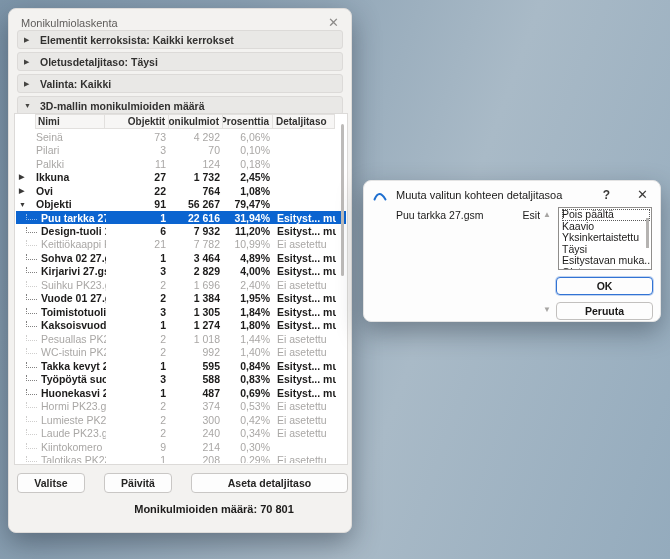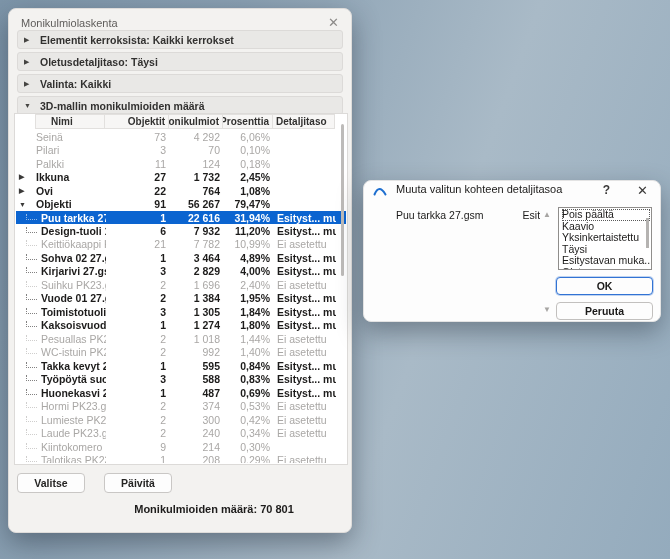--- a/index.html
+++ b/index.html
@@ -19,21 +19,21 @@
   .section { height: 19px; margin: 0 8px 3px 8px; background: #e9e8e6; border: 1px solid #dcdad8;
     border-radius: 3px; display: flex; align-items: center; padding: 0 6px; }
   .section .chev { font-size: 7px; color: #454442; width: 16px; }
   .section .lbl { font-size: 10.5px; font-weight: bold; color: #323130; }
 
   .tablewrap { position: absolute; left: 5px; top: 104px; width: 334px; height: 352px;
     background: #fff; border: 1px solid #dcdad8; }
   .thead { display: flex; height: 15px; padding-left: 20px; font-size: 10px; font-weight: bold; color: #323130; }
   .th { border: 1px solid #e2e0de; border-left: none; background: #f7f6f5;
     display: flex; align-items: center; overflow: hidden; white-space: nowrap; }
-  .th.first { border-left: 1px solid #e2e0de; padding-left: 15px; }
+  .th.first { border-left: 1px solid #e2e0de; padding-left: 2px; }
   .th.num { justify-content: flex-end; padding-right: 3px; }
   .w-name { width: 70px; } .w-obj { width: 64px; } .w-poly { width: 54px; }
   .w-pct { width: 50px; } .w-det { width: 62px; padding-left: 3px; }
 
   .rows { position: absolute; top: 16px; left: 1px; right: 1px; bottom: 1px; overflow: hidden; }
   .trow { display: flex; height: 13.48px; align-items: center; font-size: 10.5px; white-space: nowrap; }
   .trow.dim  { color: #a9a7a5; }
   .trow.bold { color: #1d1c1b; font-weight: bold; }
   .trow.selected { background: #0b64d0; color: #ffffff; font-weight: bold; }
   .c-name { width: 90px; position: relative; padding-left: 20px; overflow: hidden; }
@@ -52,21 +52,21 @@
     display: flex; align-items: center; justify-content: center; }
   .btn-valitse { left: 8px;  top: 464px; width: 68px; }
   .btn-paivita { left: 95px; top: 464px; width: 68px; }
   .btn-aseta   { left: 182px; top: 464px; width: 157px; }
   .status { position: absolute; top: 494px; left: 70px; width: 270px; text-align: center;
     font-size: 11px; font-weight: bold; color: #1d1c1b; }
 
   
   .detail { left: 363px; top: 180px; width: 298px; height: 142px; background: #fdfdfd;
     border: 1px solid #e3e3e3; box-shadow: 0 10px 26px rgba(22,32,46,.38); }
-  .dtitle { height: 25px; display: flex; align-items: flex-start; padding: 2px 12px 0 9px; }
+  .dtitle { height: 25px; display: flex; align-items: center; padding: 2px 12px 0 9px; }
   .dtitle .ic { width: 14px; height: 13px; margin-right: 9px; }
   .dtitle .t { font-size: 11px; color: #1b1a19; }
   .help { margin-left: auto; font-size: 12px; font-weight: bold; color: #3a3938; }
   .dclose { margin-left: 27px; font-size: 13px; color: #3a3938; }
 
   .objrow { position: absolute; left: 0; top: 28px; width: 176px; height: 14px;
     display: flex; padding-left: 8px; font-size: 10.5px; color: #1b1a19;
     overflow: hidden; white-space: nowrap; }
   .objrow .nm { flex: 1; margin-left: 24px; }
   .objrow .vl { overflow: hidden; margin-left: 39px; }
@@ -297,20 +297,21 @@
             <span class="c-num w-poly">208</span>
             <span class="c-num w-pct">0,29%</span>
             <span class="c-det w-det">Ei asetettu</span>
           </div>
         </div>
       <div class="vscroll"></div>
     </div>
 
     <div class="btn btn-valitse">Valitse</div>
     <div class="btn btn-paivita">Päivitä</div>
+    <div class="btn btn-aseta">Aseta detaljitaso</div>
     <div class="status">Monikulmioiden määrä: 70 801</div>
   </div>
 
   <div class="dlg detail">
     <div class="dtitle">
       <svg class="ic" viewBox="0 0 14 13">
         <path d="M1.5 11.5 Q 6 0.5 12.5 11.5" fill="none" stroke="#1e6fd0" stroke-width="2" stroke-linecap="round"></path>
       </svg>
       <span class="t">Muuta valitun kohteen detaljitasoa</span>
       <span class="help">?</span>

